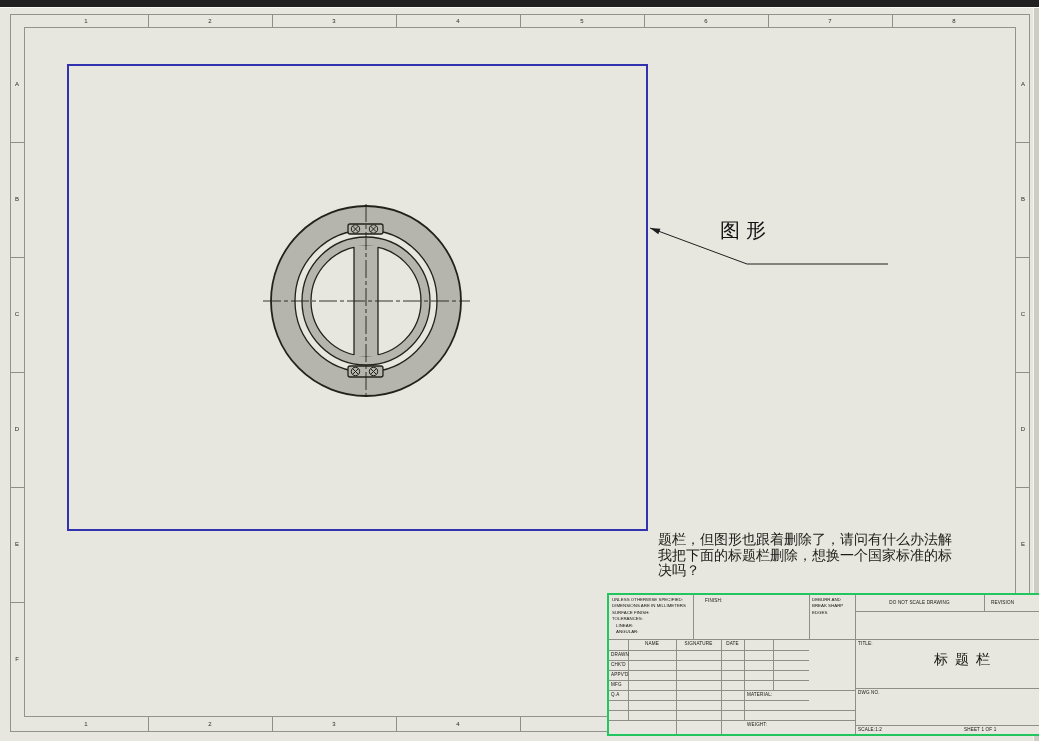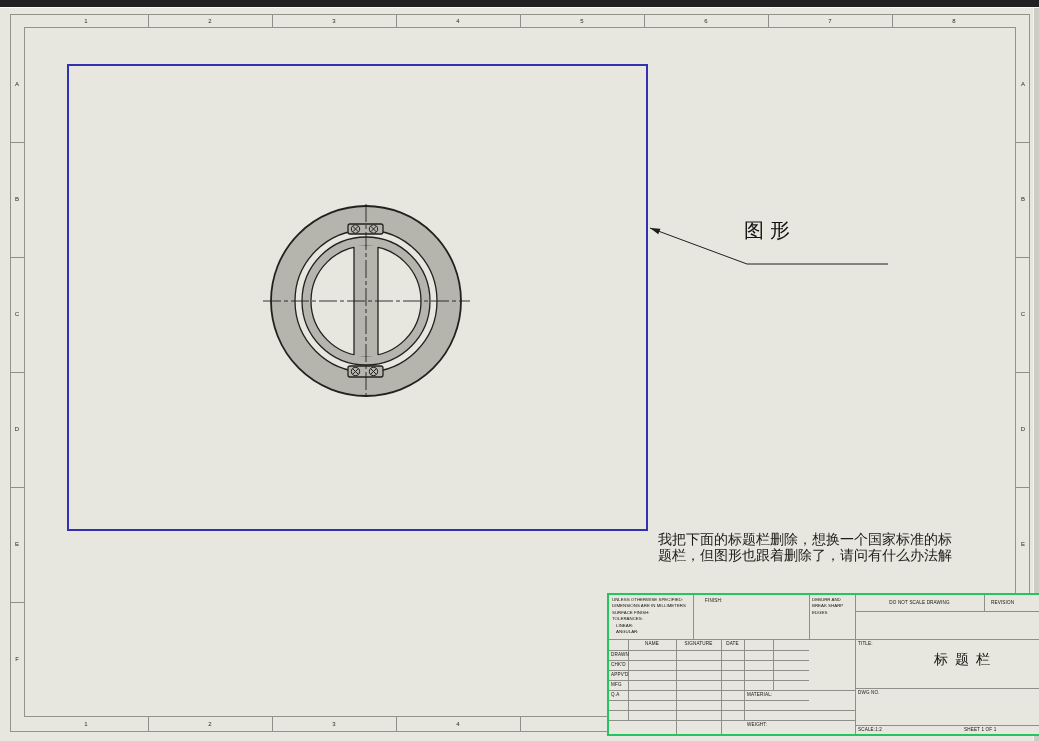--- a/index.html
+++ b/index.html
@@ -112,25 +112,26 @@
   </g>
 </svg>
 </div>
 
 <div class="abs" style="left:640px;top:213px;width:260px;height:60px;">
 <svg width="260" height="60" viewBox="0 0 260 60">
   <polygon points="10,15 18.3,21.3 20.4,15.7" fill="#1f1f1f"></polygon>
   <polyline points="10,15 107,51 248,51" fill="none" stroke="#1f1f1f" stroke-width="1"></polyline>
 </svg>
 </div>
-<div class="abs" style="left:744px;top:217px;font-size:20px;letter-spacing:6px;color:#111;white-space:nowrap;">图形</div>
+<div class="abs" style="left:720px;top:217px;font-size:20px;letter-spacing:6px;color:#111;white-space:nowrap;">图形</div>
 
 <div class="abs" style="left:658px;top:532px;">
+  <div class="note-line">题栏，但图形也跟着删除了，请问有什么办法解</div>
   <div class="note-line">我把下面的标题栏删除，想换一个国家标准的标</div>
-  <div class="note-line">题栏，但图形也跟着删除了，请问有什么办法解</div>
+  <div class="note-line">决吗？</div>
 </div>
 
 <div class="abs" style="left:563px;top:593px;width:467px;height:139px;background:#e7e7df;border:2px solid #22c55e;box-sizing:content-box;margin-left:44px;">
 
   <div class="vl" style="left:84px;top:0;height:44px;"></div>
   <div class="vl" style="left:200px;top:0;height:44px;"></div>
   <div class="vl" style="left:246px;top:0;height:139px;"></div>
   <div class="vl" style="left:375px;top:0;height:16px;"></div>
   <div class="vl" style="left:432px;top:93px;height:28px;"></div>
   <div class="vl" style="left:19px;top:44px;height:81px;"></div>

